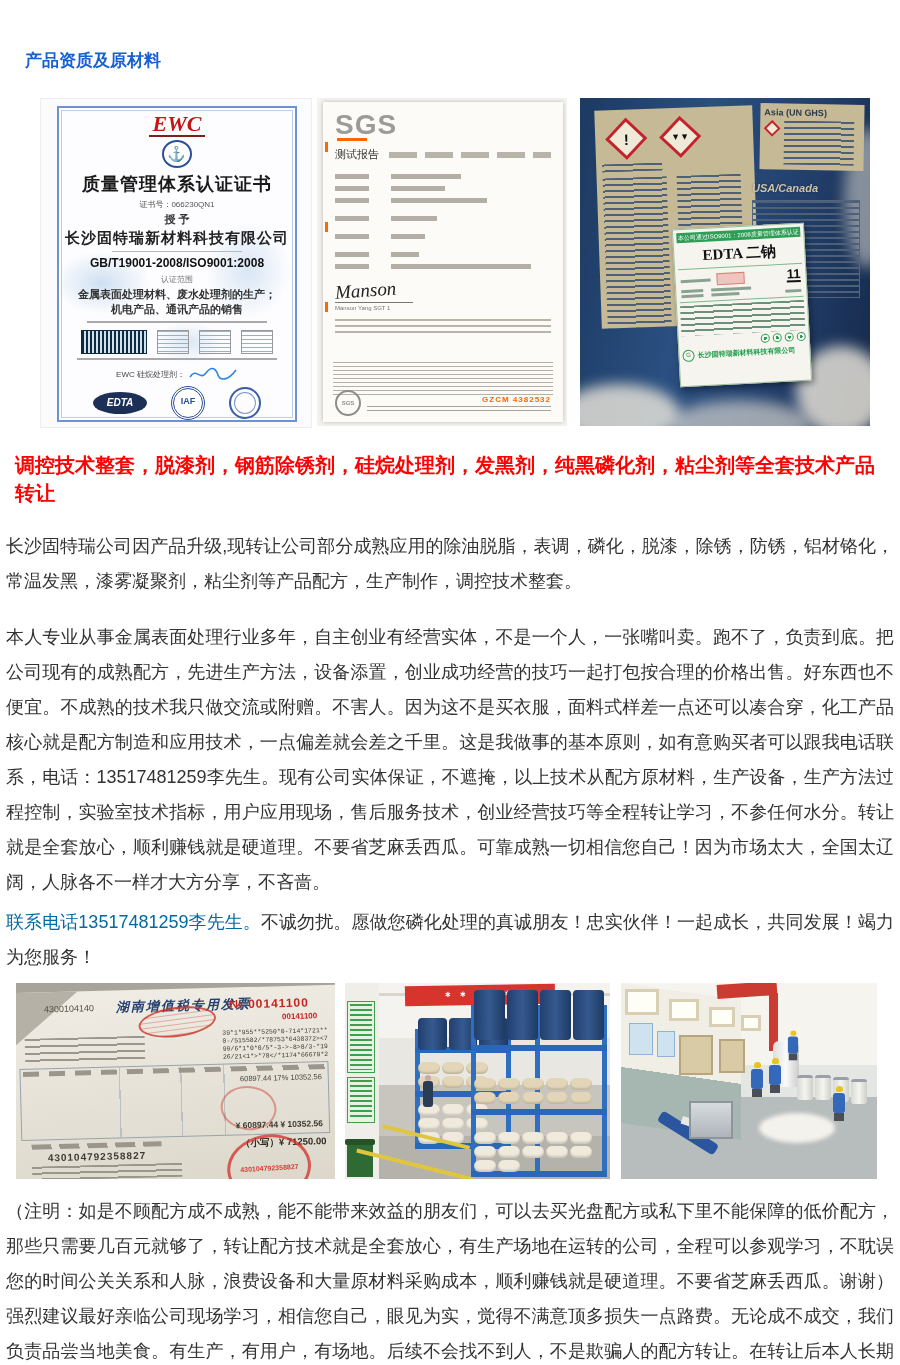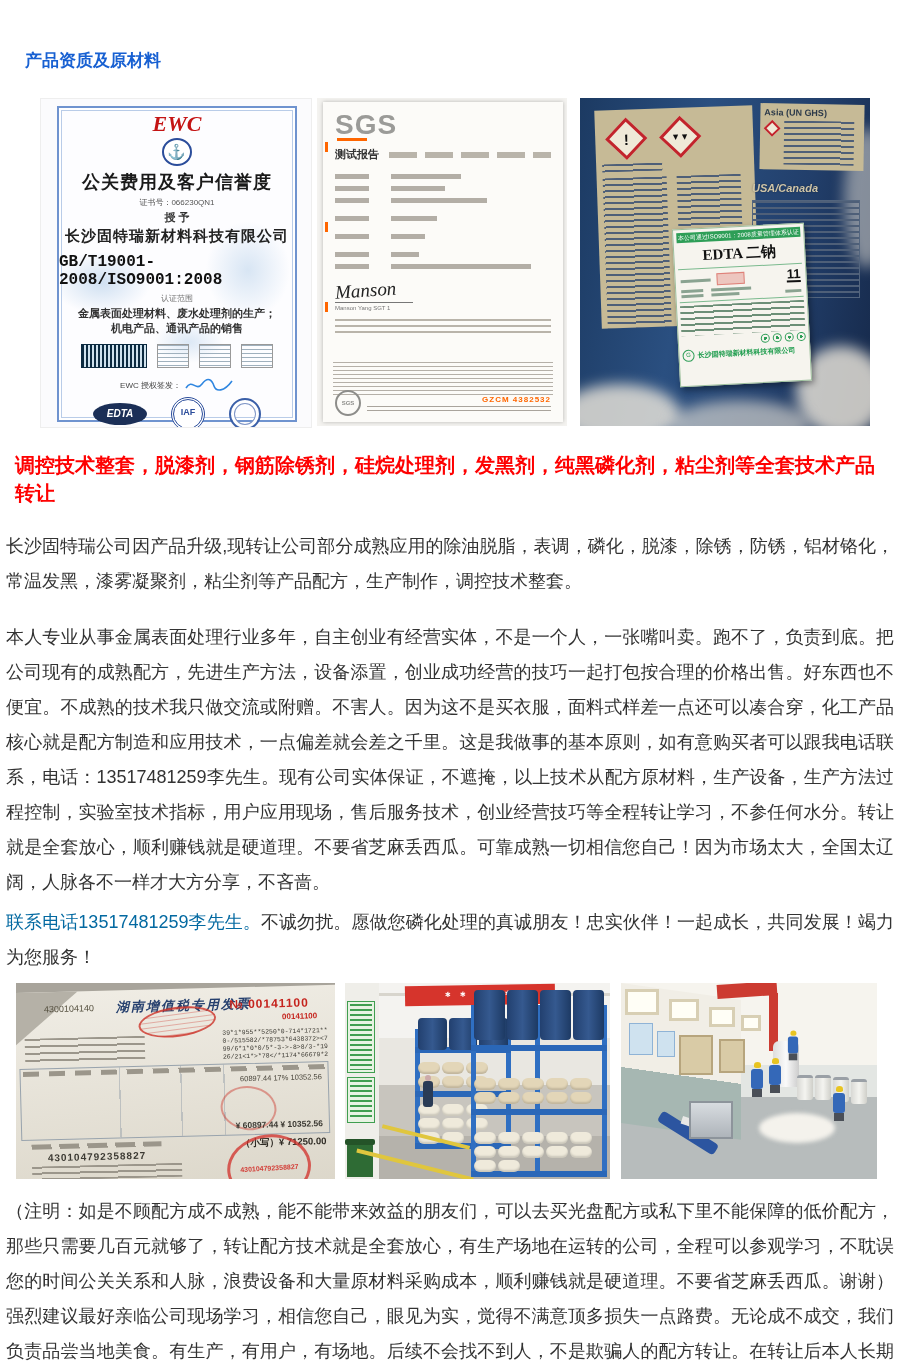--- a/index.html
+++ b/index.html
@@ -30,21 +30,21 @@
   .ewc-logo{font-family:"Liberation Serif",serif;font-style:italic;font-weight:bold;
     font-size:22px;color:#c41414;line-height:20px;}
   .ewc-bar{width:56px;height:4px;background:#7e2218;margin:1px 0 3px;}
   .cert-emblem{width:26px;height:26px;border:2px solid #2b4d9b;border-radius:50%;color:#2b4d9b;
     font-size:15px;line-height:24px;text-align:center;margin-bottom:4px;background:#fff;}
   .cert-title{font-size:18px;font-weight:bold;color:#1a1a1a;letter-spacing:1px;}
   .cert-no{font-size:8px;color:#555;margin-top:3px;text-align:right;}
   .cert-award{font-size:11px;font-weight:bold;margin-top:2px;}
   .cert-company{font-size:15px;font-weight:bold;color:#222;margin-top:2px;letter-spacing:1px;}
   .microbar{height:4px;background:#b9b9b9;margin-top:3px;}
-  .cert-std{font-size:16px;font-weight:bold;color:#111;margin-top:4px;font-family:Liberation Mono, monospace;}
+  .cert-std{font-size:12px;font-weight:bold;color:#111;margin-top:4px;font-family:Liberation Sans, sans-serif;}
   .cert-scope-label{font-size:8px;color:#777;margin-top:4px;}
   .cert-scope{font-size:11px;font-weight:bold;color:#333;margin-top:2px;line-height:15px;text-align:center;}
   .tinylines{width:180px;height:12px;margin-top:4px;
     background:repeating-linear-gradient(#a9a9a9 0 2px,transparent 2px 5px);}
   .badge-row{display:flex;align-items:center;margin-top:4px;}
   .barcode{width:64px;height:22px;border:1px solid #0c2a40;
     background:repeating-linear-gradient(90deg,#0c2a40 0 2px,#cfe2ee 2px 4px);}
   .minibox{width:30px;height:22px;border:1px solid #999;margin-left:10px;
     background:repeating-linear-gradient(#9fb0bd 0 1px,transparent 1px 4px);}
   .sign-row{display:flex;align-items:center;margin-top:5px;}
@@ -57,21 +57,21 @@
   .seal-round{width:28px;height:28px;border:2px solid #3a5fa8;border-radius:50%;margin-left:24px;
     box-shadow:inset 0 0 0 3px #fff,inset 0 0 0 4px #7e95c6;}
   
   .sgs{width:250px;height:328px;margin-left:5px;background:#f4f3f0;}
   .sgs-page{position:absolute;left:6px;right:4px;top:4px;bottom:4px;background:#fcfbf8;
     box-shadow:0 0 4px rgba(0,0,0,.25);padding:10px 12px;box-sizing:border-box;}
   .sgs-tick{position:absolute;left:2px;width:3px;height:10px;background:#f60;}
   .sgs-logo{font-size:28px;font-weight:bold;color:#9b9b98;letter-spacing:1px;line-height:26px;}
   .sgs-underline{width:30px;height:3px;background:#f60;margin:0 0 6px 2px;}
   .sgs-hrow{display:flex;align-items:baseline;}
-  .sgs-title{font-size:11px;font-weight:bold;color:#333;}
+  .sgs-title{font-size:11px;font-weight:normal;color:#333;}
   .sgs-hbars{flex:1;height:6px;margin-left:10px;
     background:repeating-linear-gradient(90deg,#b9b4aa 0 28px,transparent 28px 36px);}
   .sgs-row{display:flex;margin-top:7px;}
   .sgs-k{width:34px;height:5px;background:#b3aea6;}
   .sgs-v{height:5px;background:#b3aea6;margin-left:22px;}
   .sgs-sig{font-family:"Liberation Serif",serif;font-style:italic;font-size:19px;color:#222;
     margin-top:10px;transform:rotate(-4deg);width:80px;}
   .sgs-sigline{width:78px;height:1px;background:#777;margin-top:1px;}
   .sgs-signer{font-size:6px;color:#777;margin-top:2px;}
   .sgs-fine{height:18px;margin-top:8px;
@@ -207,39 +207,39 @@
 
   <div class="page-title">产品资质及原材料</div>
 
   <div class="row row1">
 
     <div class="ph cert">
       <div class="cert-frame">
         <div class="ewc-logo">EWC</div>
         <div class="ewc-bar"></div>
         <div class="cert-emblem">⚓</div>
-        <div class="cert-title">公关费用及客户信誉度</div>
+        <div class="cert-title">质量管理体系认证证书</div>
         <div class="cert-no">证书号：066230QN1</div>
         <div class="cert-award">授 予</div>
         <div class="cert-company">长沙固特瑞新材料科技有限公司</div>
         <div class="microbar" style="width:130px"></div>
         <div class="cert-std">GB/T19001-2008/ISO9001:2008</div>
         <div class="cert-scope-label">认证范围</div>
         <div class="cert-scope">金属表面处理材料、废水处理剂的生产；</div>
         <div class="cert-scope" style="margin-top:0">机电产品、通讯产品的销售</div>
         <div class="tinylines"></div>
         <div class="badge-row">
           <div class="barcode"></div>
           <div class="minibox"></div>
           <div class="minibox"></div>
           <div class="minibox"></div>
         </div>
         <div class="tinylines" style="width:200px;height:8px"></div>
         <div class="sign-row">
-          <span class="sign-label">EWC 授权签发：</span>
+          <span class="sign-label">EWC 硅烷处理剂：</span>
           <svg width="50" height="16" viewBox="0 0 50 16">
             <path d="M2 11 C8 1,12 15,18 7 S28 3,30 9 S40 15,48 4" stroke="#2f86e0" fill="none" stroke-width="1.6"></path>
           </svg>
         </div>
         <div class="seal-row">
           <div class="seal-anab">EDTA</div>
           <div class="seal-iaf">IAF</div>
           <div class="seal-round"></div>
         </div>
       </div>

